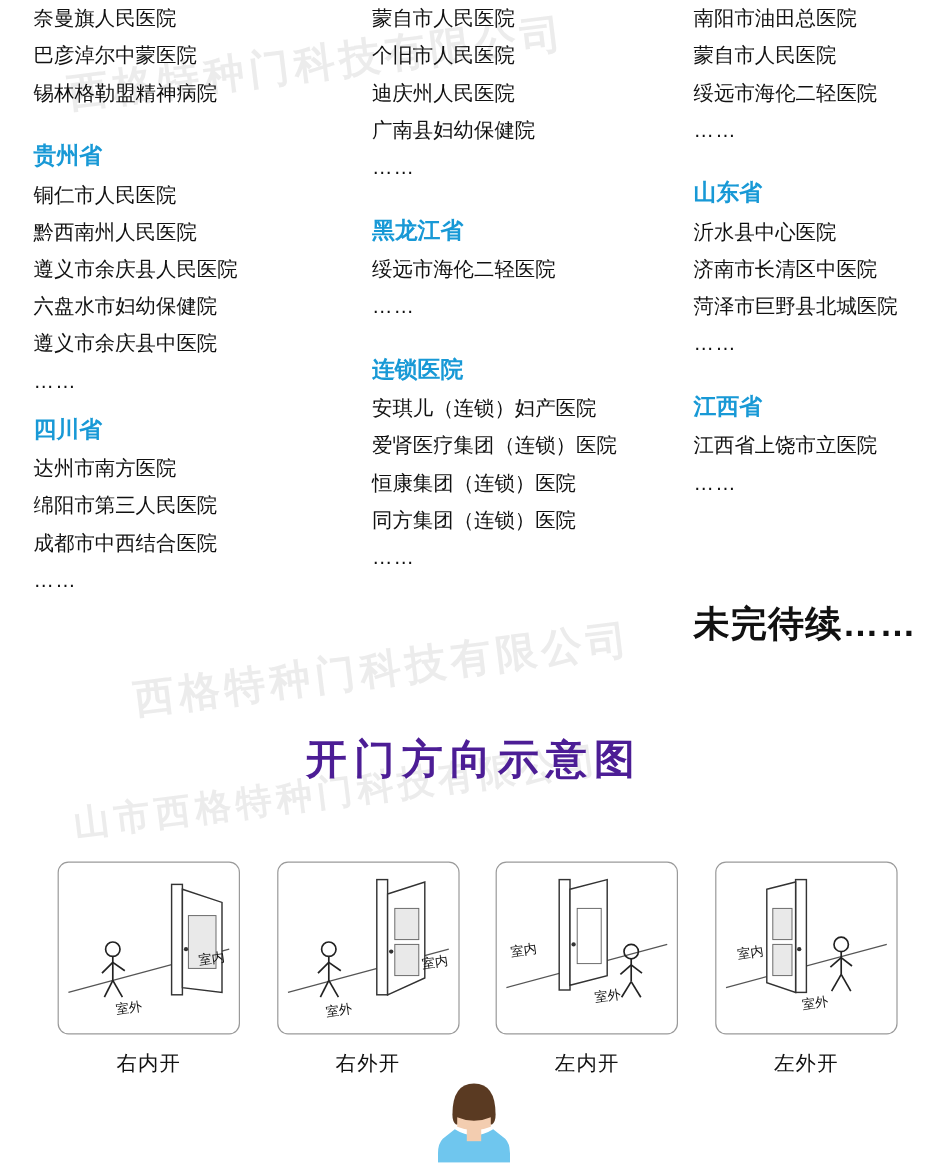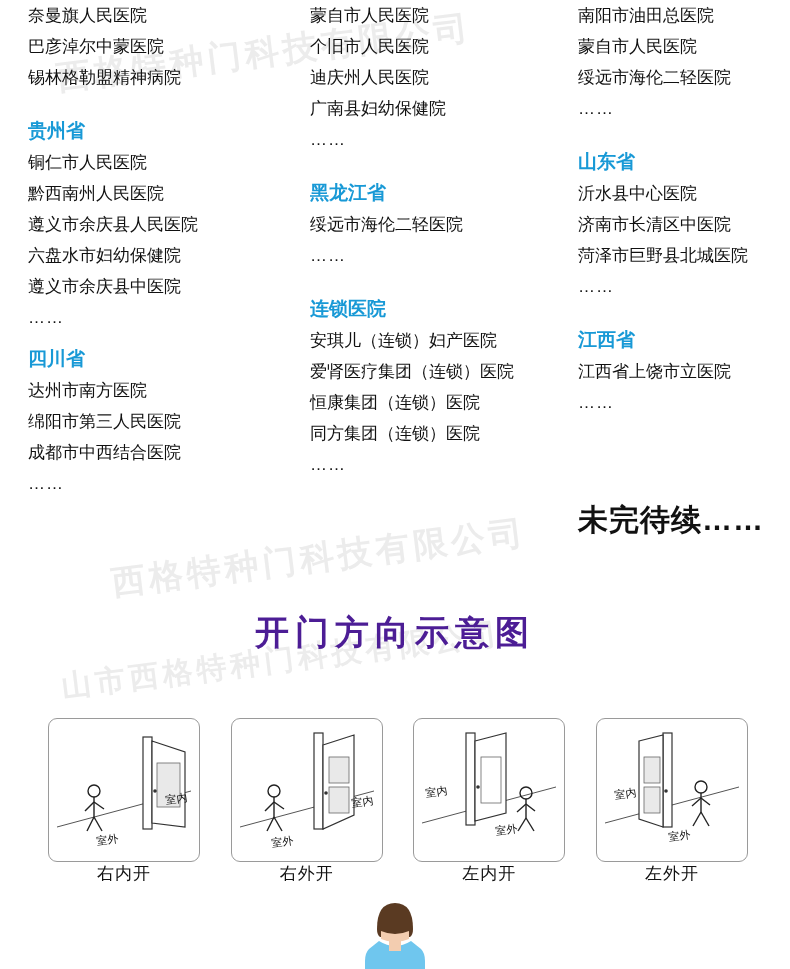--- a/index.html
+++ b/index.html
@@ -125,20 +125,21 @@
   .door-box {
     width: 150px;
     height: 142px;
     border: 1px solid #9a9a9a;
     border-radius: 9px;
     background: #ffffff;
     position: relative;
     overflow: hidden;
   }
   .door-caption {
+    margin-top: 13px;
     font-size: 17px;
     color: #111111;
     letter-spacing: 1px;
   }
 
   
   .person {
     position: absolute;
     left: 355px;
     top: 895px;

